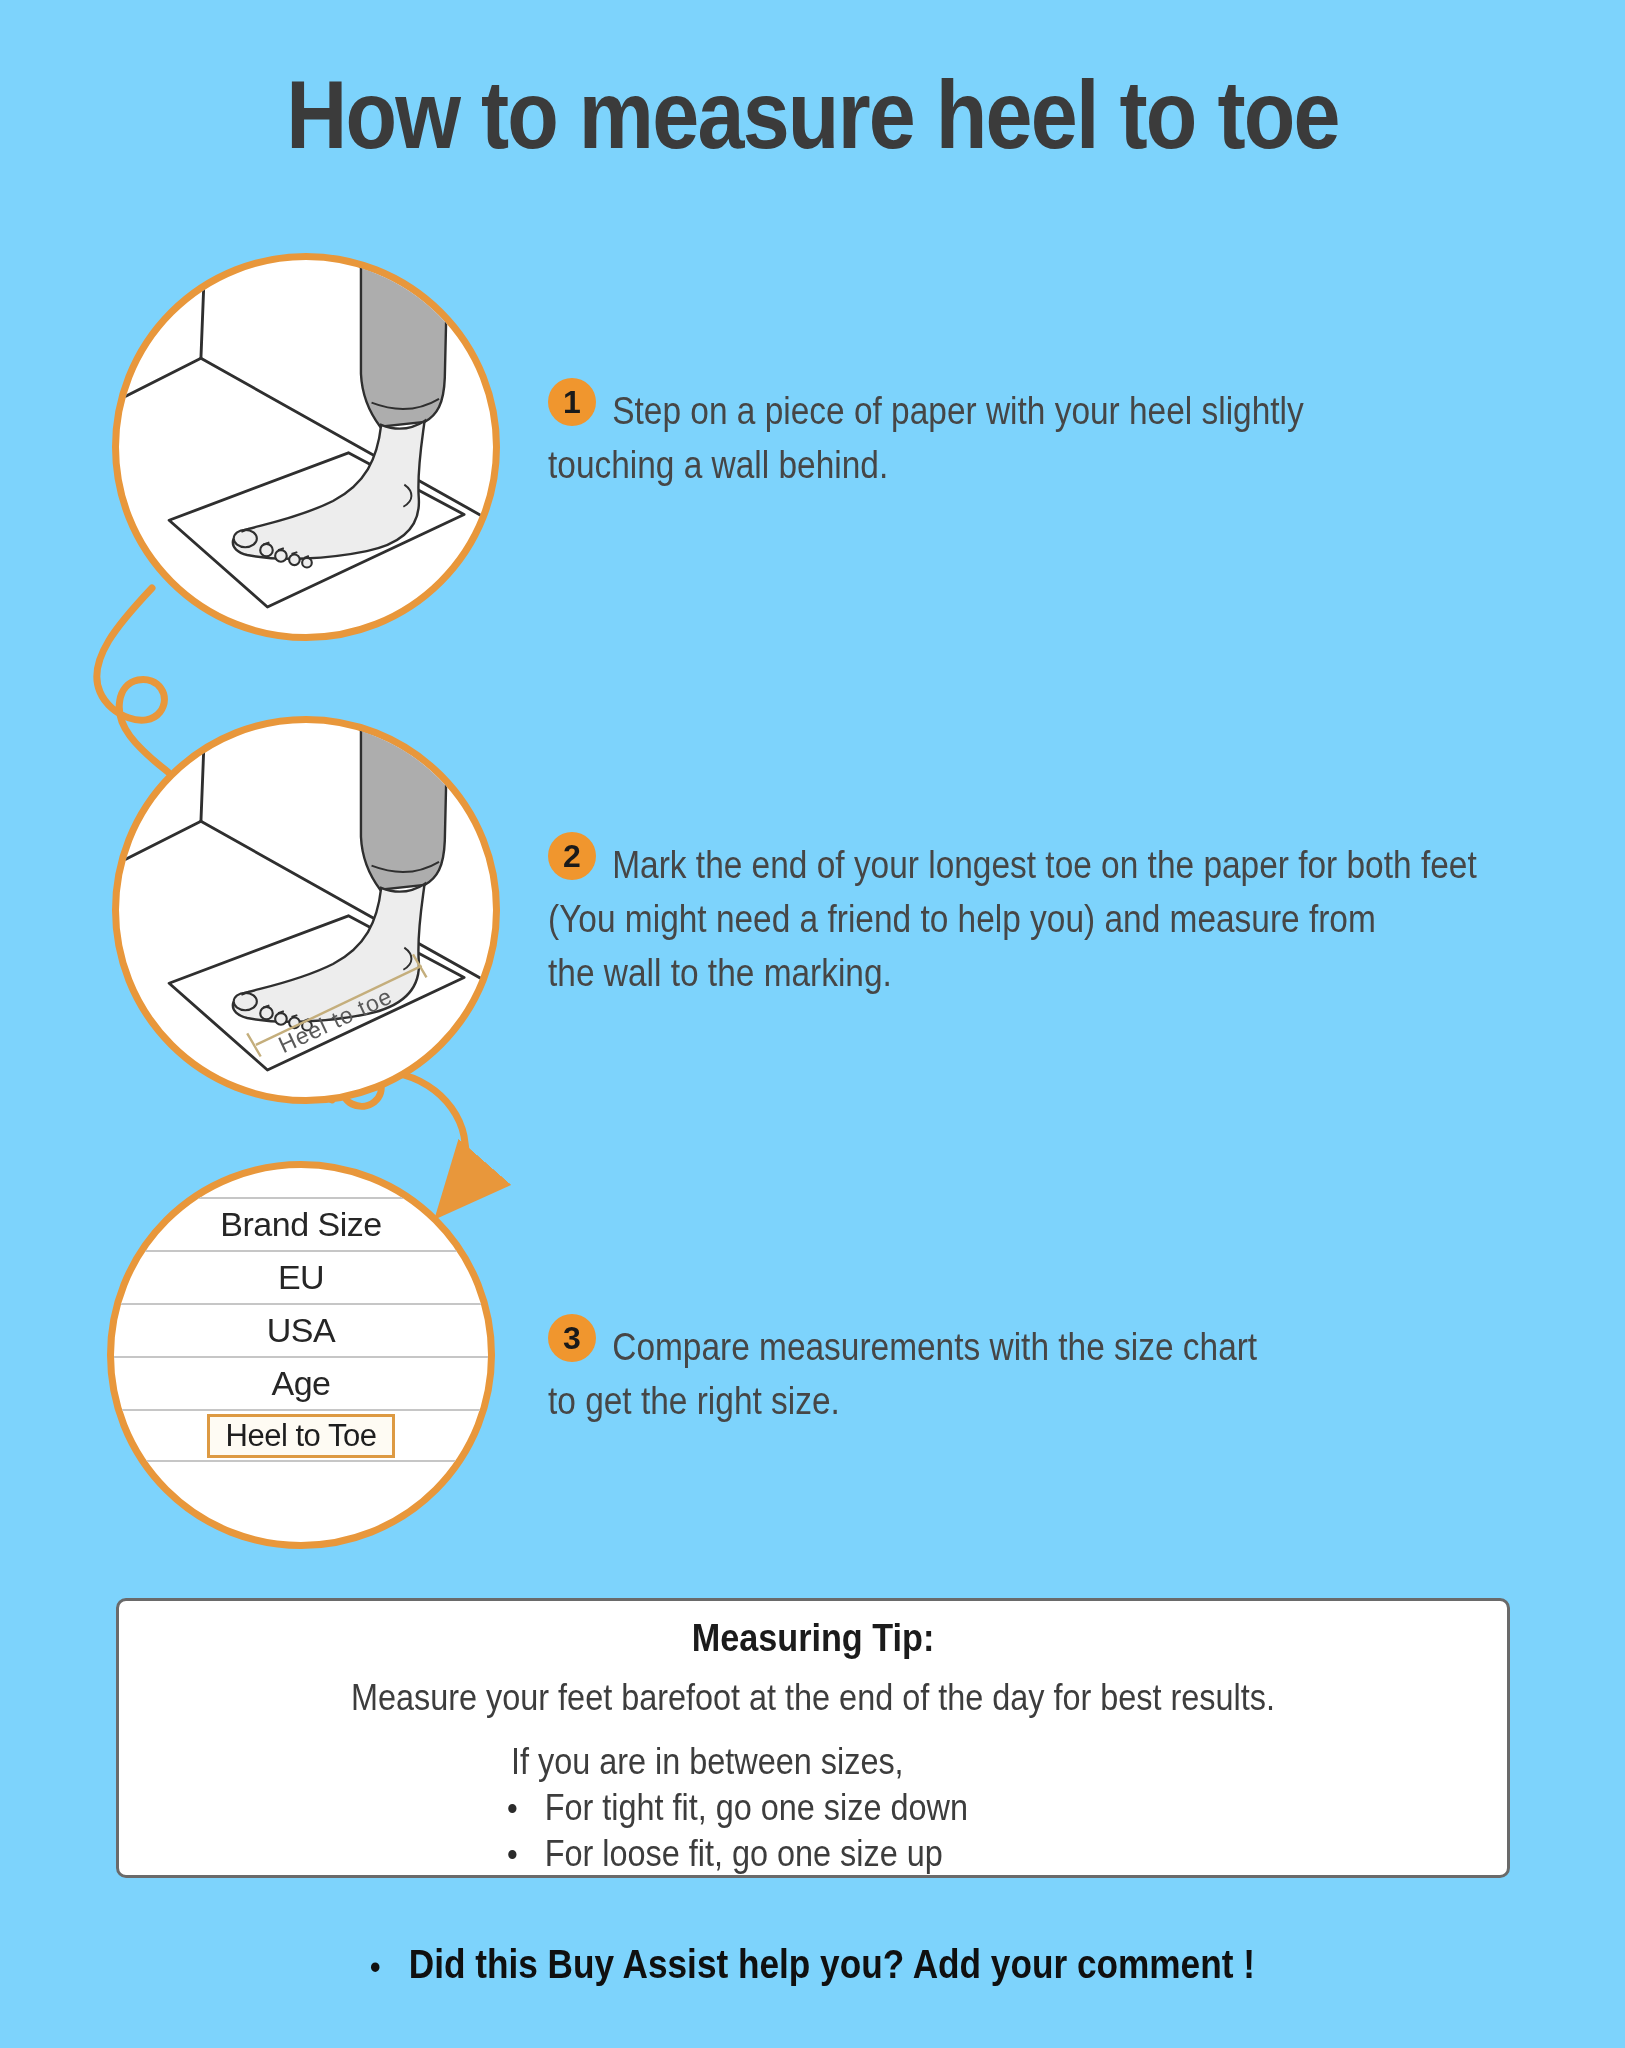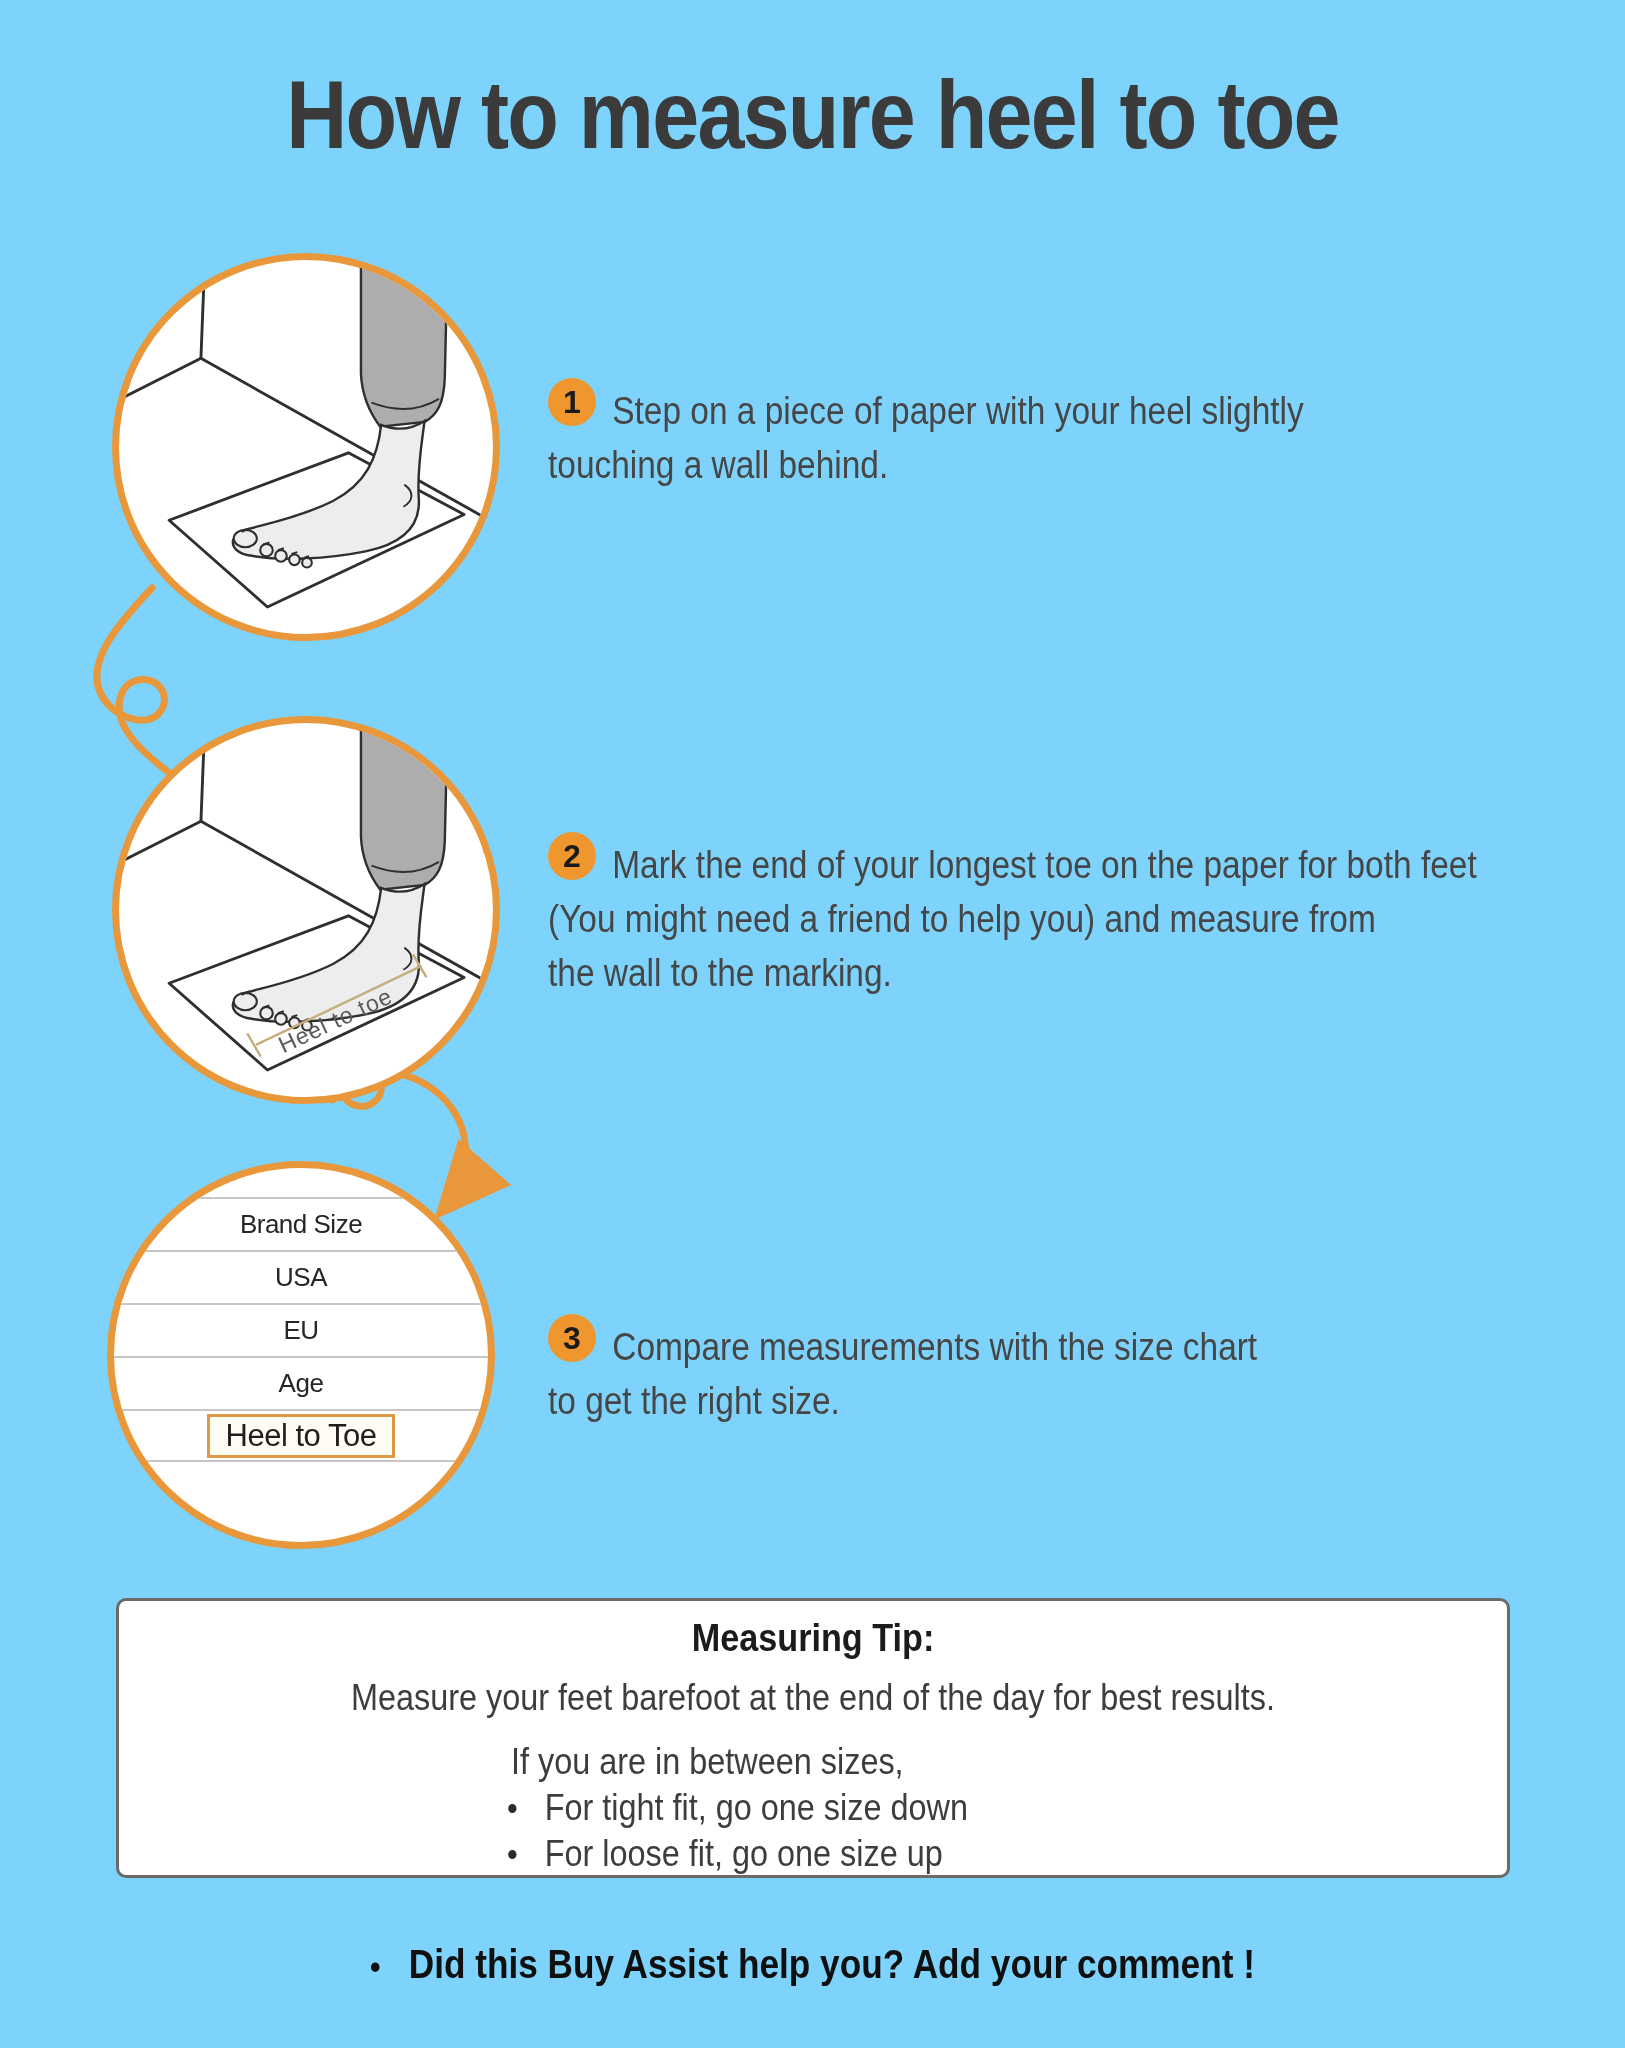--- a/index.html
+++ b/index.html
@@ -34,21 +34,21 @@
   .scene .detail{fill:none;stroke:#2f2f2f;stroke-width:2;}
   .scene .mline{fill:none;stroke:#C4AE7C;stroke-width:2.5;}
   .scene .mlabel{font-family:"Liberation Sans",sans-serif;font-size:24px;fill:#5a5a5a;letter-spacing:1px;}
   
   .chart-rows{position:absolute;left:-10px;right:-10px;top:29px;}
   .crow{
     height:53px;display:flex;align-items:center;justify-content:center;
     border-top:2px solid #c6c6c6;box-sizing:border-box;
   }
   .crow:last-child{border-bottom:2px solid #c6c6c6;}
-  .crow .lbl{font-size:26px;color:#262626;letter-spacing:-.5px;}
+  .crow .lbl{font-size:34px;color:#262626;letter-spacing:-.5px;}
   .hbox{
     border:3px solid #DD9A43;background:#FEFBF3;padding:1px 16px;
     font-size:31px;color:#1e1e1e;letter-spacing:-.5px;
   }
   
   .step{position:absolute;left:548px;}
   .s1{top:384px;width:900px;}
   .s2{top:838px;width:1050px;}
   .s3{top:1320px;width:950px;}
   .badge{
@@ -148,24 +148,24 @@
       <text class="mlabel" x="228" y="316" text-anchor="middle" transform="rotate(-25 228 316)">Heel to toe</text>
     </svg>
   </div>
 
   <div class="circle c3">
     <div class="chart-rows">
       <div class="crow">
           <span class="lbl">Brand Size</span>
         </div>
       <div class="crow">
+          <span class="lbl">EU</span>
+        </div>
+      <div class="crow">
           <span class="lbl">USA</span>
-        </div>
-      <div class="crow">
-          <span class="lbl">EU</span>
         </div>
       <div class="crow">
           <span class="lbl">Age</span>
         </div>
       <div class="crow">
           <span class="hbox">Heel to Toe</span>
         </div>
     </div>
   </div>
 

